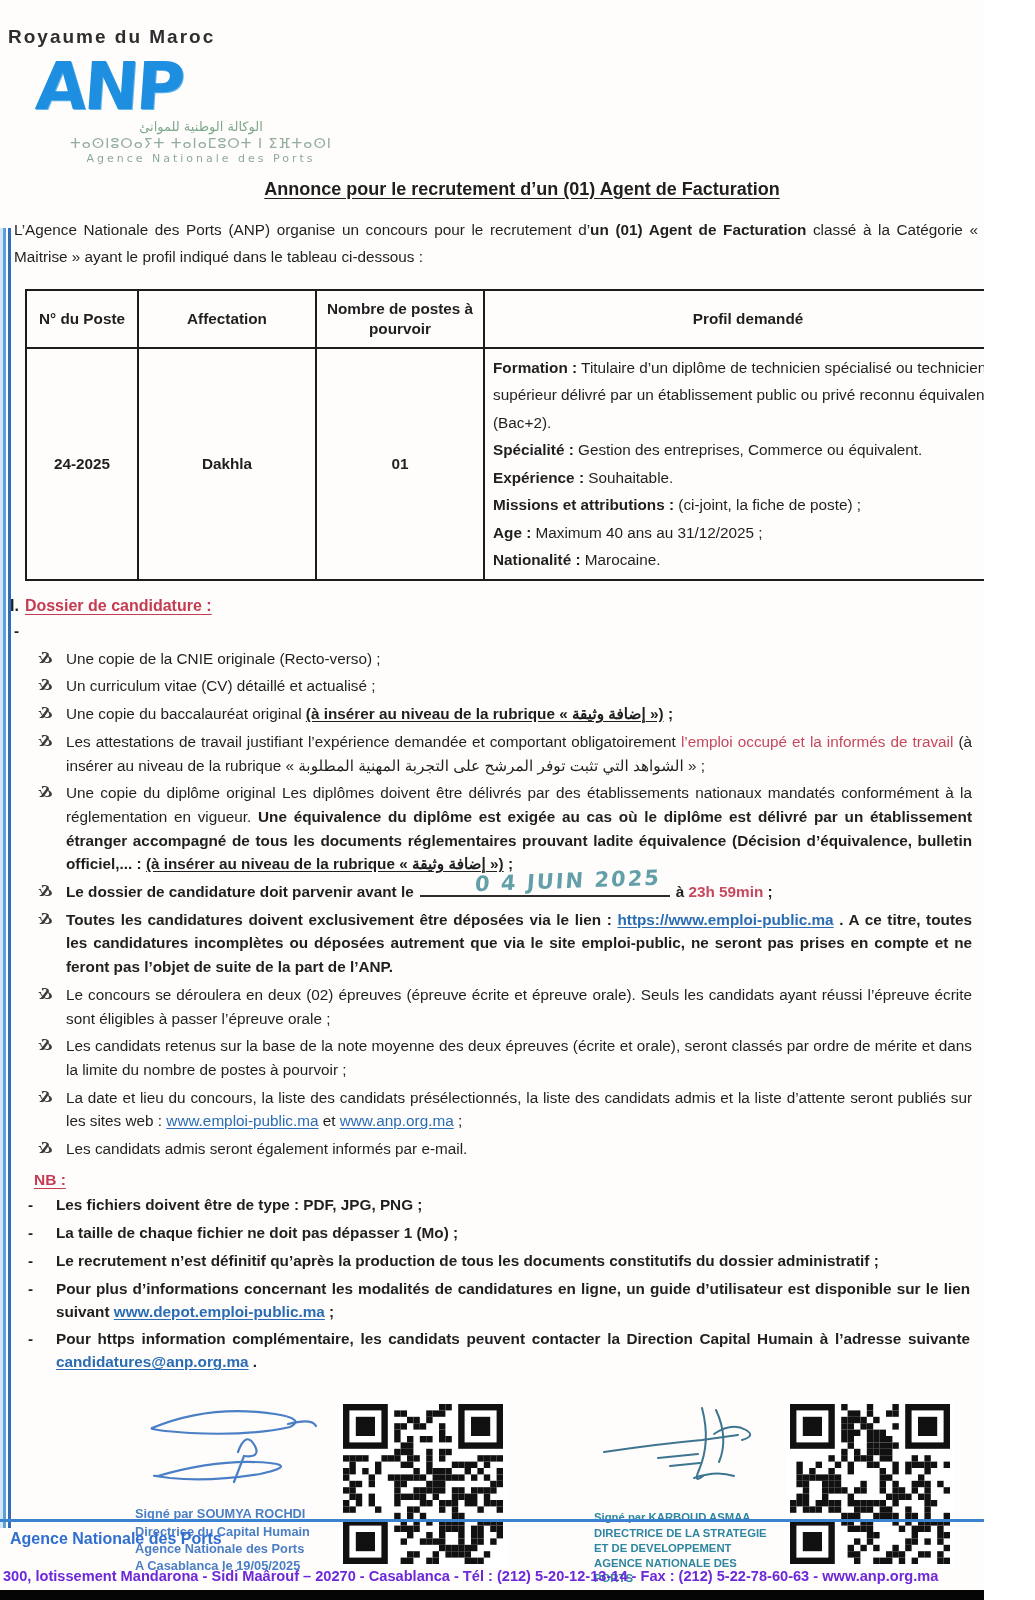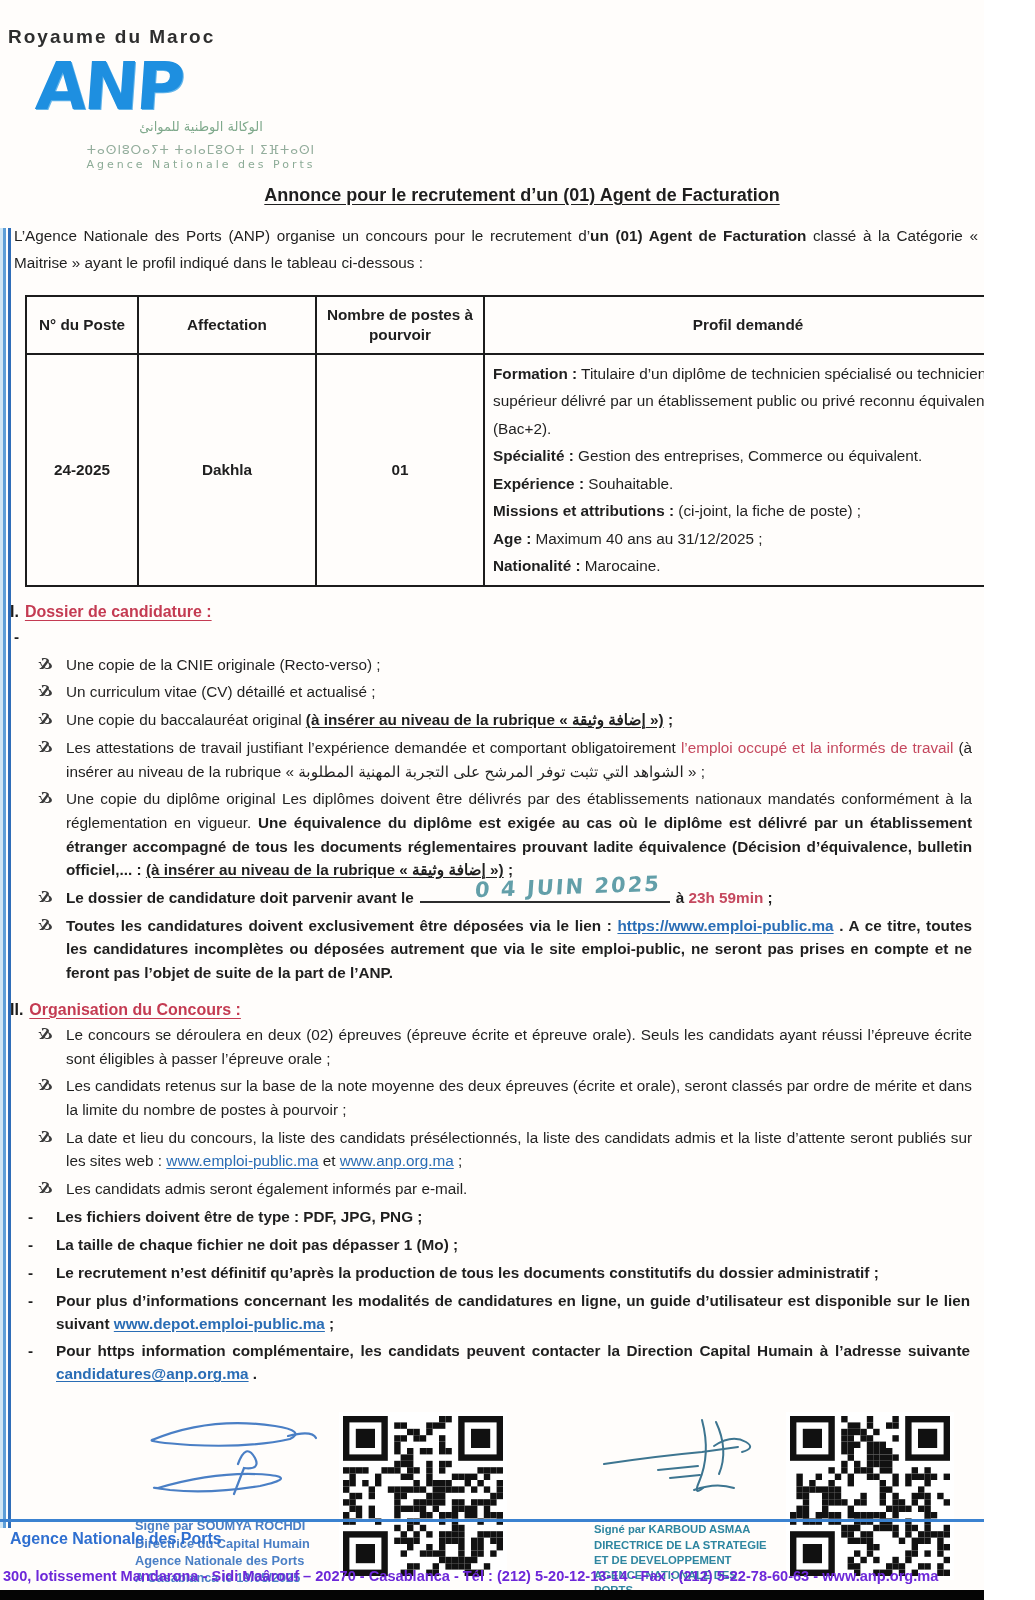--- a/index.html
+++ b/index.html
@@ -9,21 +9,21 @@
   .left-rule{position:absolute;left:0;top:228px;width:12px;height:1300px;
     background:linear-gradient(90deg,#cfe6f5 0 3px,#5e9fd8 3px 6px,#ffffff 6px 8px,#2f6db8 8px 11px,transparent 11px);}
   
   .hdr{padding:26px 0 0 8px;}
   .kingdom{font-size:19px;font-weight:700;letter-spacing:2px;color:#2e2e2e;}
   .logo-wrap{margin:8px 0 0 28px;width:330px;}
   .logo-text{font-size:66px;line-height:.95;font-weight:800;color:#1e8fe0;letter-spacing:-3px;
      font-family:"DejaVu Sans", sans-serif;transform:skewX(-4deg);display:inline-block;text-shadow:1px 1px 0 #63b5ea;}
   .logo-sub{font-family:"DejaVu Sans", sans-serif;color:#7fa98c;text-align:center;width:330px;}
   .logo-sub .l1{font-size:13px;letter-spacing:2px;}
-  .logo-sub .l2{font-size:12px;letter-spacing:1px;color:#93ad9c;margin-top:9px;}
+  .logo-sub .l2{font-size:14px;letter-spacing:1px;color:#93ad9c;margin-top:1px;}
   .logo-sub .l3{font-size:11px;letter-spacing:3px;color:#8cab96;margin-top:1px;}
   
   .doc-title{margin-top:14px;text-align:center;padding-left:60px;font-size:18px;font-weight:700;}
   .doc-title span{text-decoration:underline;text-underline-offset:3px;}
   
   .intro{margin:16px 6px 0 14px;font-size:15.3px;line-height:1.8;text-align:justify;}
   
   table.grid{border-collapse:collapse;margin:18px 0 0 25px;width:988px;table-layout:fixed;}
   table.grid th,table.grid td{border:2.5px solid #1c1c1c;font-size:15.3px;padding:5px 8px;}
   table.grid th{font-weight:700;text-align:center;vertical-align:middle;height:46px;line-height:1.3;}
@@ -158,40 +158,38 @@
       <span class="glyph">&amp;</span>
       <span class="txt"><span>Le dossier de candidature doit parvenir avant le</span><span class="blank"><span class="stamp">0 4  JUIN  2025</span></span><span>à </span><span class="red">23h 59min</span><span> ;</span></span>
     </div>
     <div class="item bold">
       <span class="glyph">&amp;</span>
       <span class="txt"><span>Toutes les candidatures doivent exclusivement être déposées via le lien : </span><a class="link">https://www.emploi-public.ma</a><span> . A ce titre, toutes les candidatures incomplètes ou déposées autrement que via le site emploi-public, ne seront pas prises en compte et ne feront pas l’objet de suite de la part de l’ANP.</span></span>
     </div>
   </div>
 
   <div class="sec">
-    <div class="sec-head">
-      <span class="sec-num">II.</span><span class="sec-title">Organisation du Concours :</span>
-    </div>
     <div class="item">
       <span class="glyph">&amp;</span>
       <span class="txt">Le concours se déroulera en deux (02) épreuves (épreuve écrite et épreuve orale). Seuls les candidats ayant réussi l’épreuve écrite sont éligibles à passer l’épreuve orale ;</span>
     </div>
     <div class="item">
       <span class="glyph">&amp;</span>
       <span class="txt">Les candidats retenus sur la base de la note moyenne des deux épreuves (écrite et orale), seront classés par ordre de mérite et dans la limite du nombre de postes à pourvoir ;</span>
     </div>
     <div class="item">
       <span class="glyph">&amp;</span>
       <span class="txt"><span>La date et lieu du concours, la liste des candidats présélectionnés, la liste des candidats admis et la liste d’attente seront publiés sur les sites web : </span><a class="link light">www.emploi-public.ma</a><span> et </span><a class="link light">www.anp.org.ma</a><span> ;</span></span>
     </div>
     <div class="item">
       <span class="glyph">&amp;</span>
       <span class="txt">Les candidats admis seront également informés par e-mail.</span>
     </div>
 
+    <div class="nb-title">NB :</div>
     <div class="nb-item">
       <span class="dash">-</span>
       <span class="txt">Les fichiers doivent être de type : PDF, JPG, PNG ;</span>
     </div>
     <div class="nb-item">
       <span class="dash">-</span>
       <span class="txt">La taille de chaque fichier ne doit pas dépasser 1 (Mo) ;</span>
     </div>
     <div class="nb-item">
       <span class="dash">-</span>

